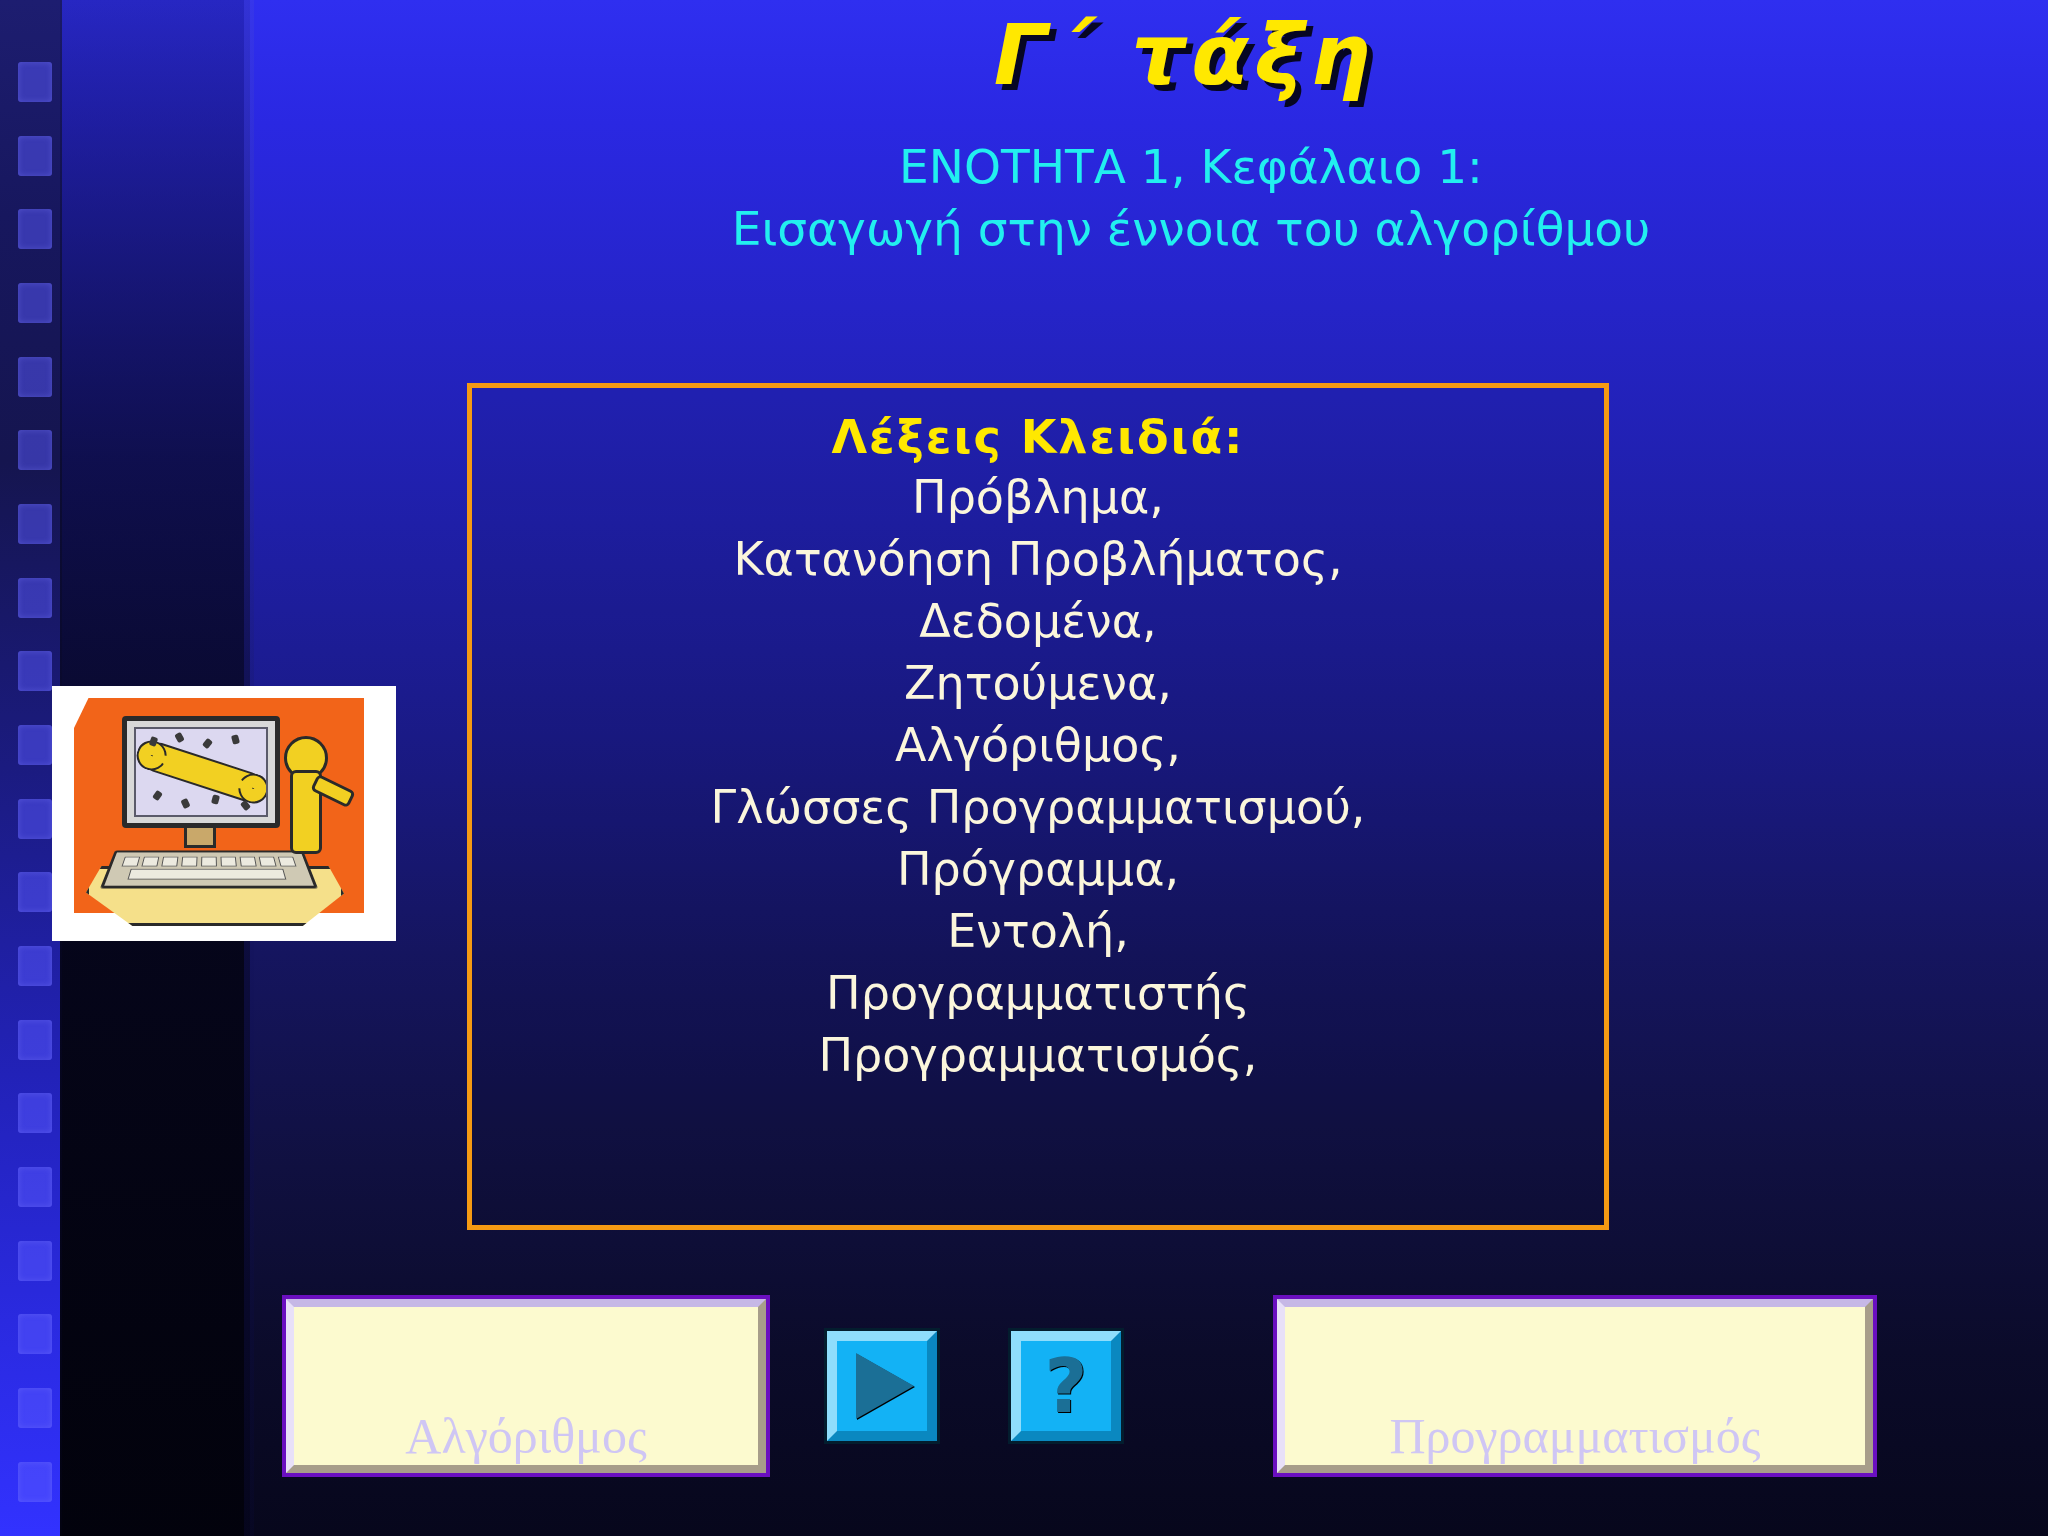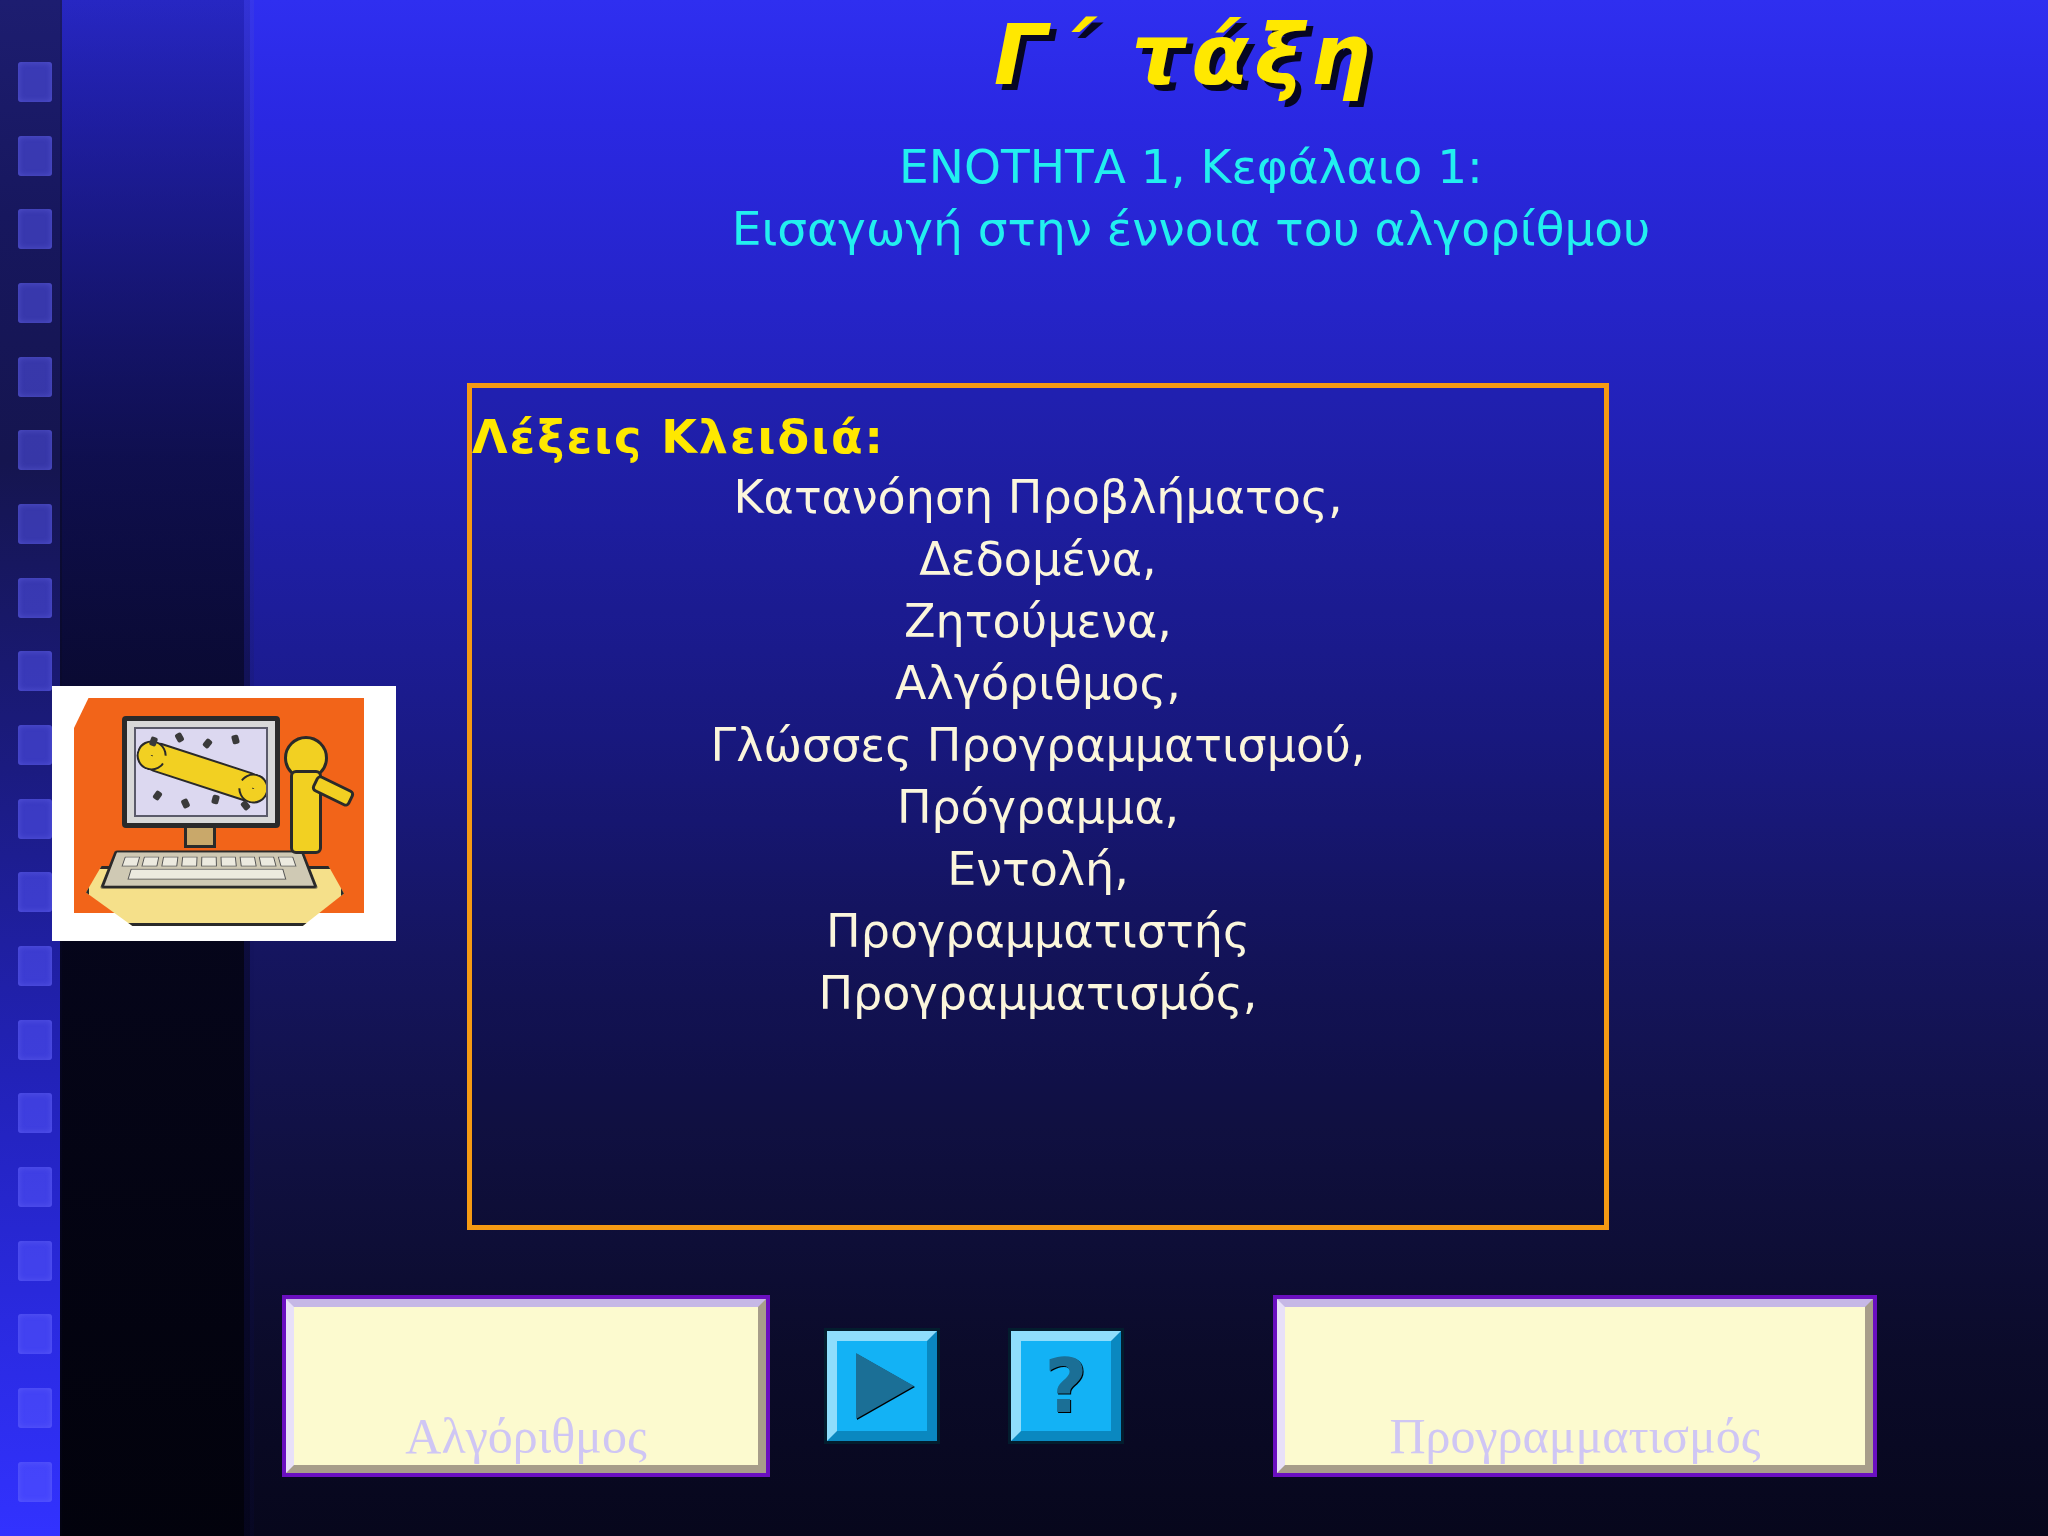--- a/index.html
+++ b/index.html
@@ -238,21 +238,21 @@
   #keywords-box {
     position: absolute;
     left: 467px; top: 383px;
     width: 1142px; height: 847px;
     border: 5px solid #F59A13;
     box-sizing: border-box;
     z-index: 4;
     background: rgba(0,0,0,0.06);
   }
   #keywords-title {
-    text-align: left;
+    text-align: center;
     color: #FFE800;
     font-weight: bold;
     font-size: 46px;
     letter-spacing: 2px;
     margin-top: 22px;
   }
   #keywords-list {
     text-align: center;
     color: #FBF6DC;
     font-size: 46px;
@@ -390,20 +390,21 @@
       </div>
       <div class="figure-head"></div>
       <div class="figure-body"></div>
       <div class="figure-arm"></div>
     </div>
   </div>
 
   <div id="keywords-box">
     <div id="keywords-title">Λέξεις Κλειδιά:</div>
     <div id="keywords-list">
+      <div>Πρόβλημα,</div>
       <div>Κατανόηση Προβλήματος,</div>
       <div>Δεδομένα,</div>
       <div>Ζητούμενα,</div>
       <div>Αλγόριθμος,</div>
       <div>Γλώσσες Προγραμματισμού,</div>
       <div>Πρόγραμμα,</div>
       <div>Εντολή,</div>
       <div>Προγραμματιστής</div>
       <div>Προγραμματισμός,</div>
     </div>

